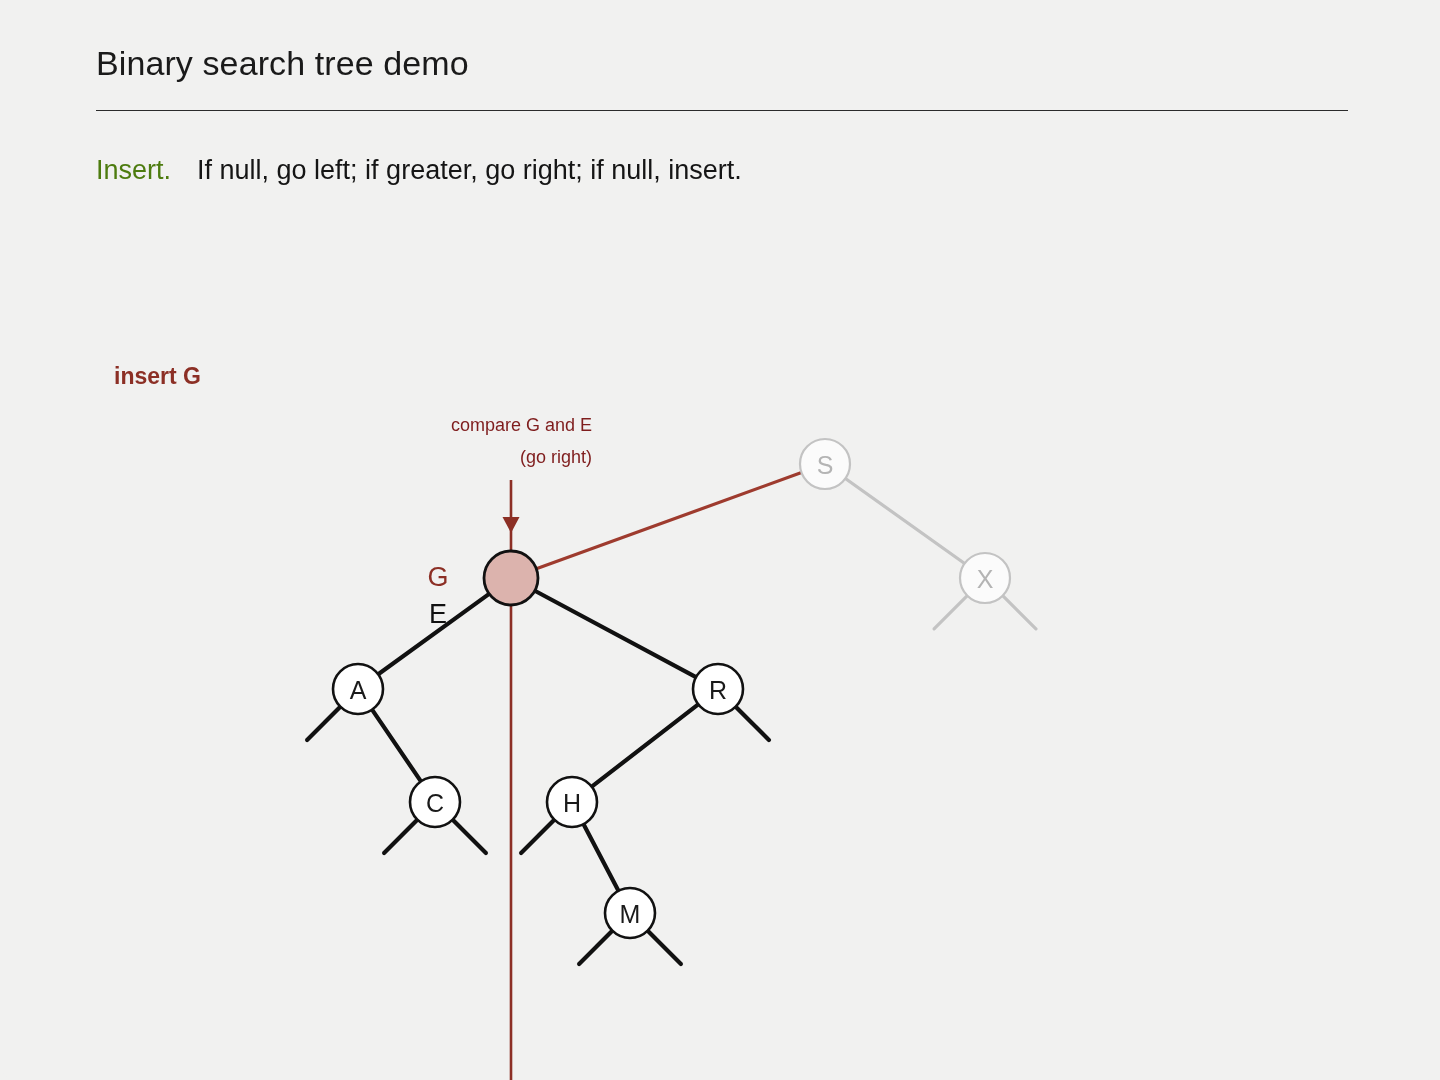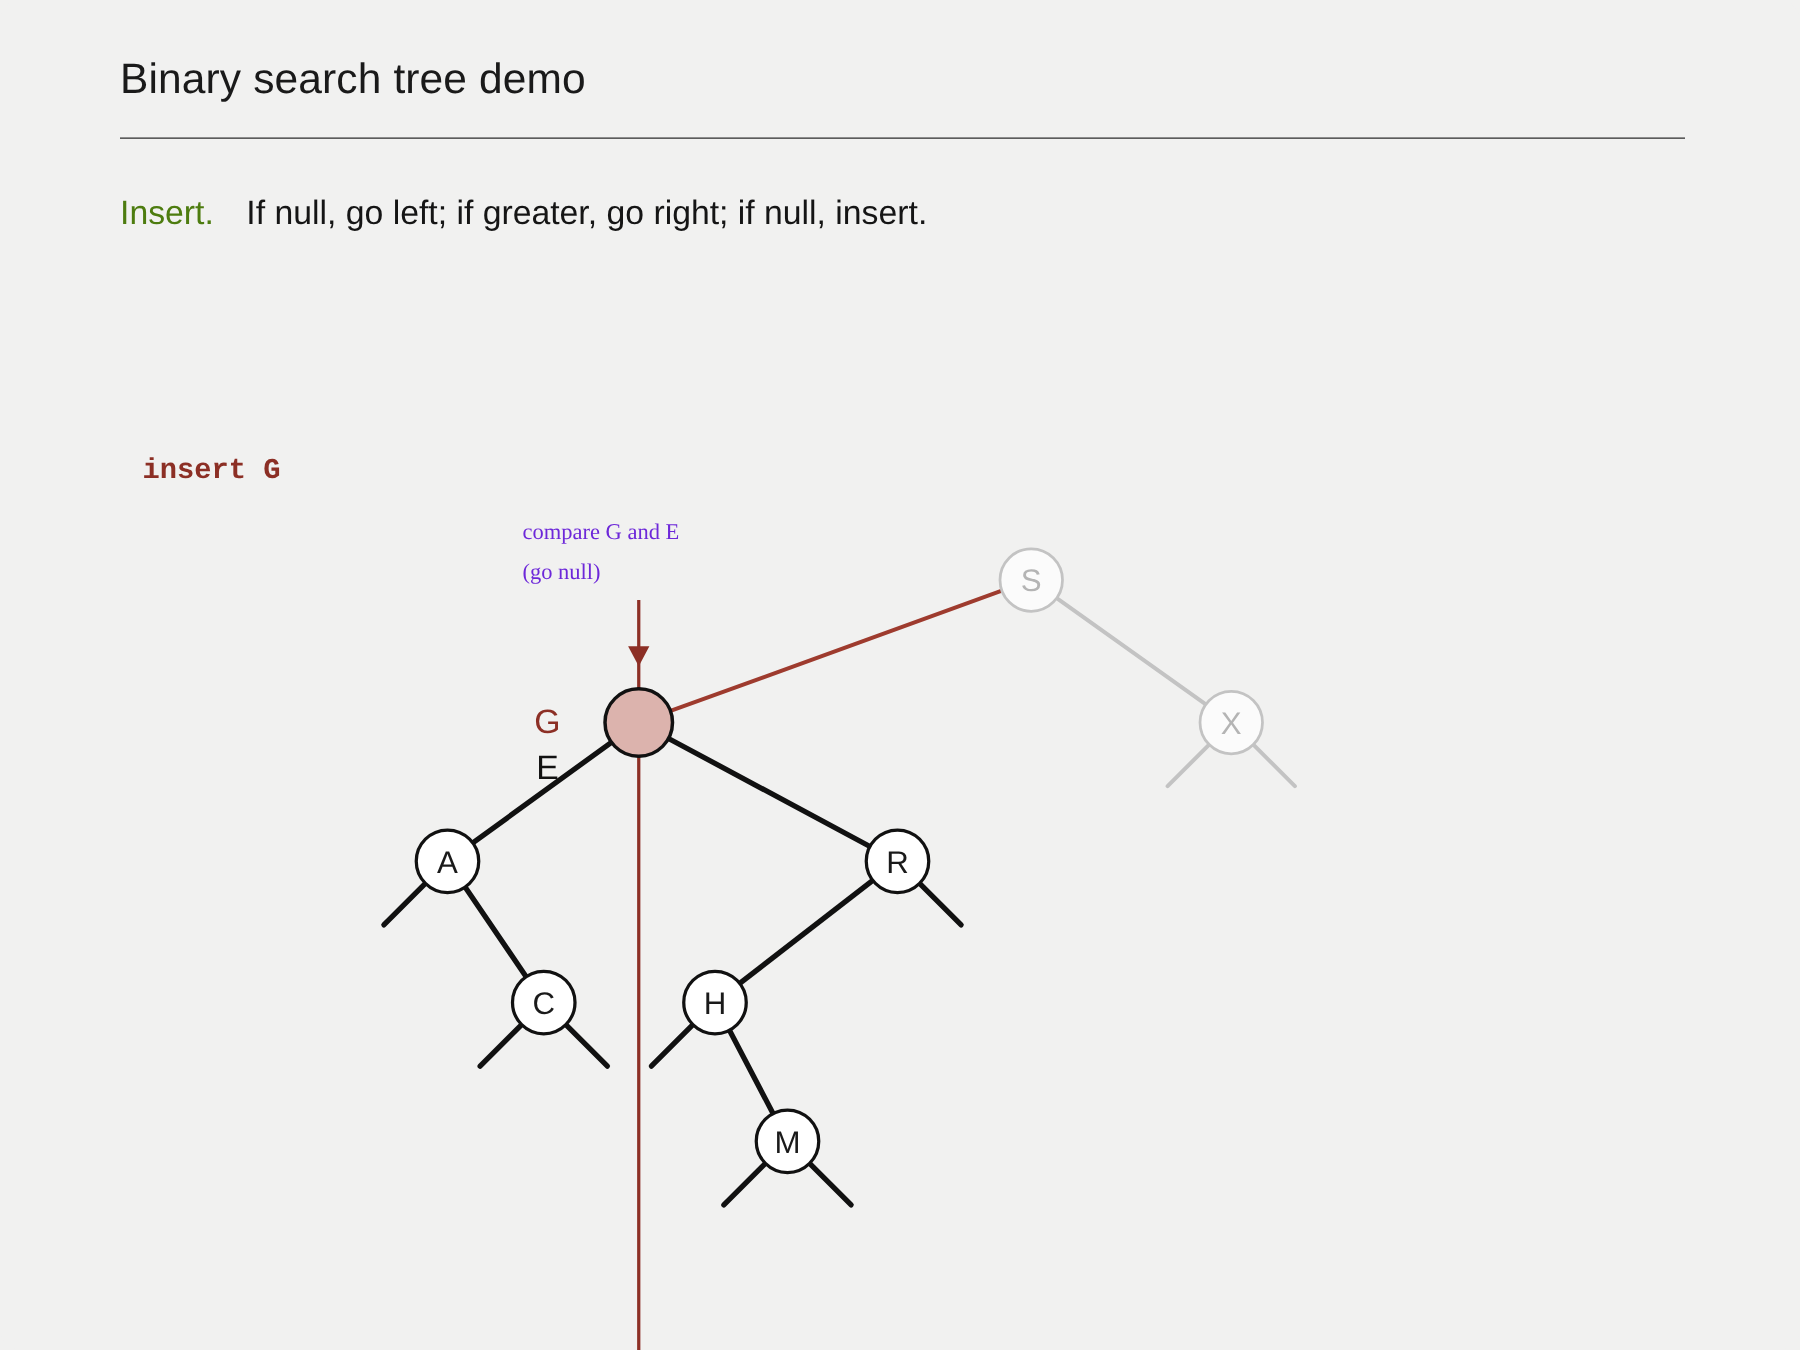--- a/index.html
+++ b/index.html
@@ -52,32 +52,30 @@
     margin-left: 26px;
   }
   .op-label {
     position: absolute;
     left: 114px;
     top: 363px;
     font-size: 23px;
     font-weight: bold;
     color: #8c2f25;
     white-space: nowrap;
-    font-family: Liberation Mono, monospace;
   }
   .compare-note {
     position: absolute;
     left: 418px;
     top: 409px;
     width: 174px;
-    text-align: left;
+    text-align: right;
     font-size: 18px;
-    color: #6d28d9;
+    color: #7f1d1d;
     line-height: 32px;
-    font-family: Liberation Serif, serif;
   }
   svg.tree {
     position: absolute;
     left: 0;
     top: 0;
     width: 1440px;
     height: 1080px;
   }
   .node-label {
     font-family: "Liberation Sans", sans-serif;
@@ -102,21 +100,21 @@
   <div class="title-rule"></div>
 
   <div class="subhead">
     <span class="kw">Insert.</span><span class="body-text">If null, go left; if greater, go right; if null, insert.</span>
   </div>
 
   <div class="op-label">insert G</div>
 
   <div class="compare-note">
     <div>compare G and E</div>
-    <div>(go null)</div>
+    <div>(go right)</div>
   </div>
 
   <svg class="tree" viewBox="0 0 1440 1080">
     <defs>
       <marker id="arrow-red" markerWidth="9" markerHeight="9" refX="4.5" refY="7.2" orient="auto" markerUnits="userSpaceOnUse">
         <path d="M0.6,0.4 L4.5,8.4 L8.4,0.4 Z" fill="#8c2f25"></path>
       </marker>
     </defs>
 
     <g id="edge-layer">

